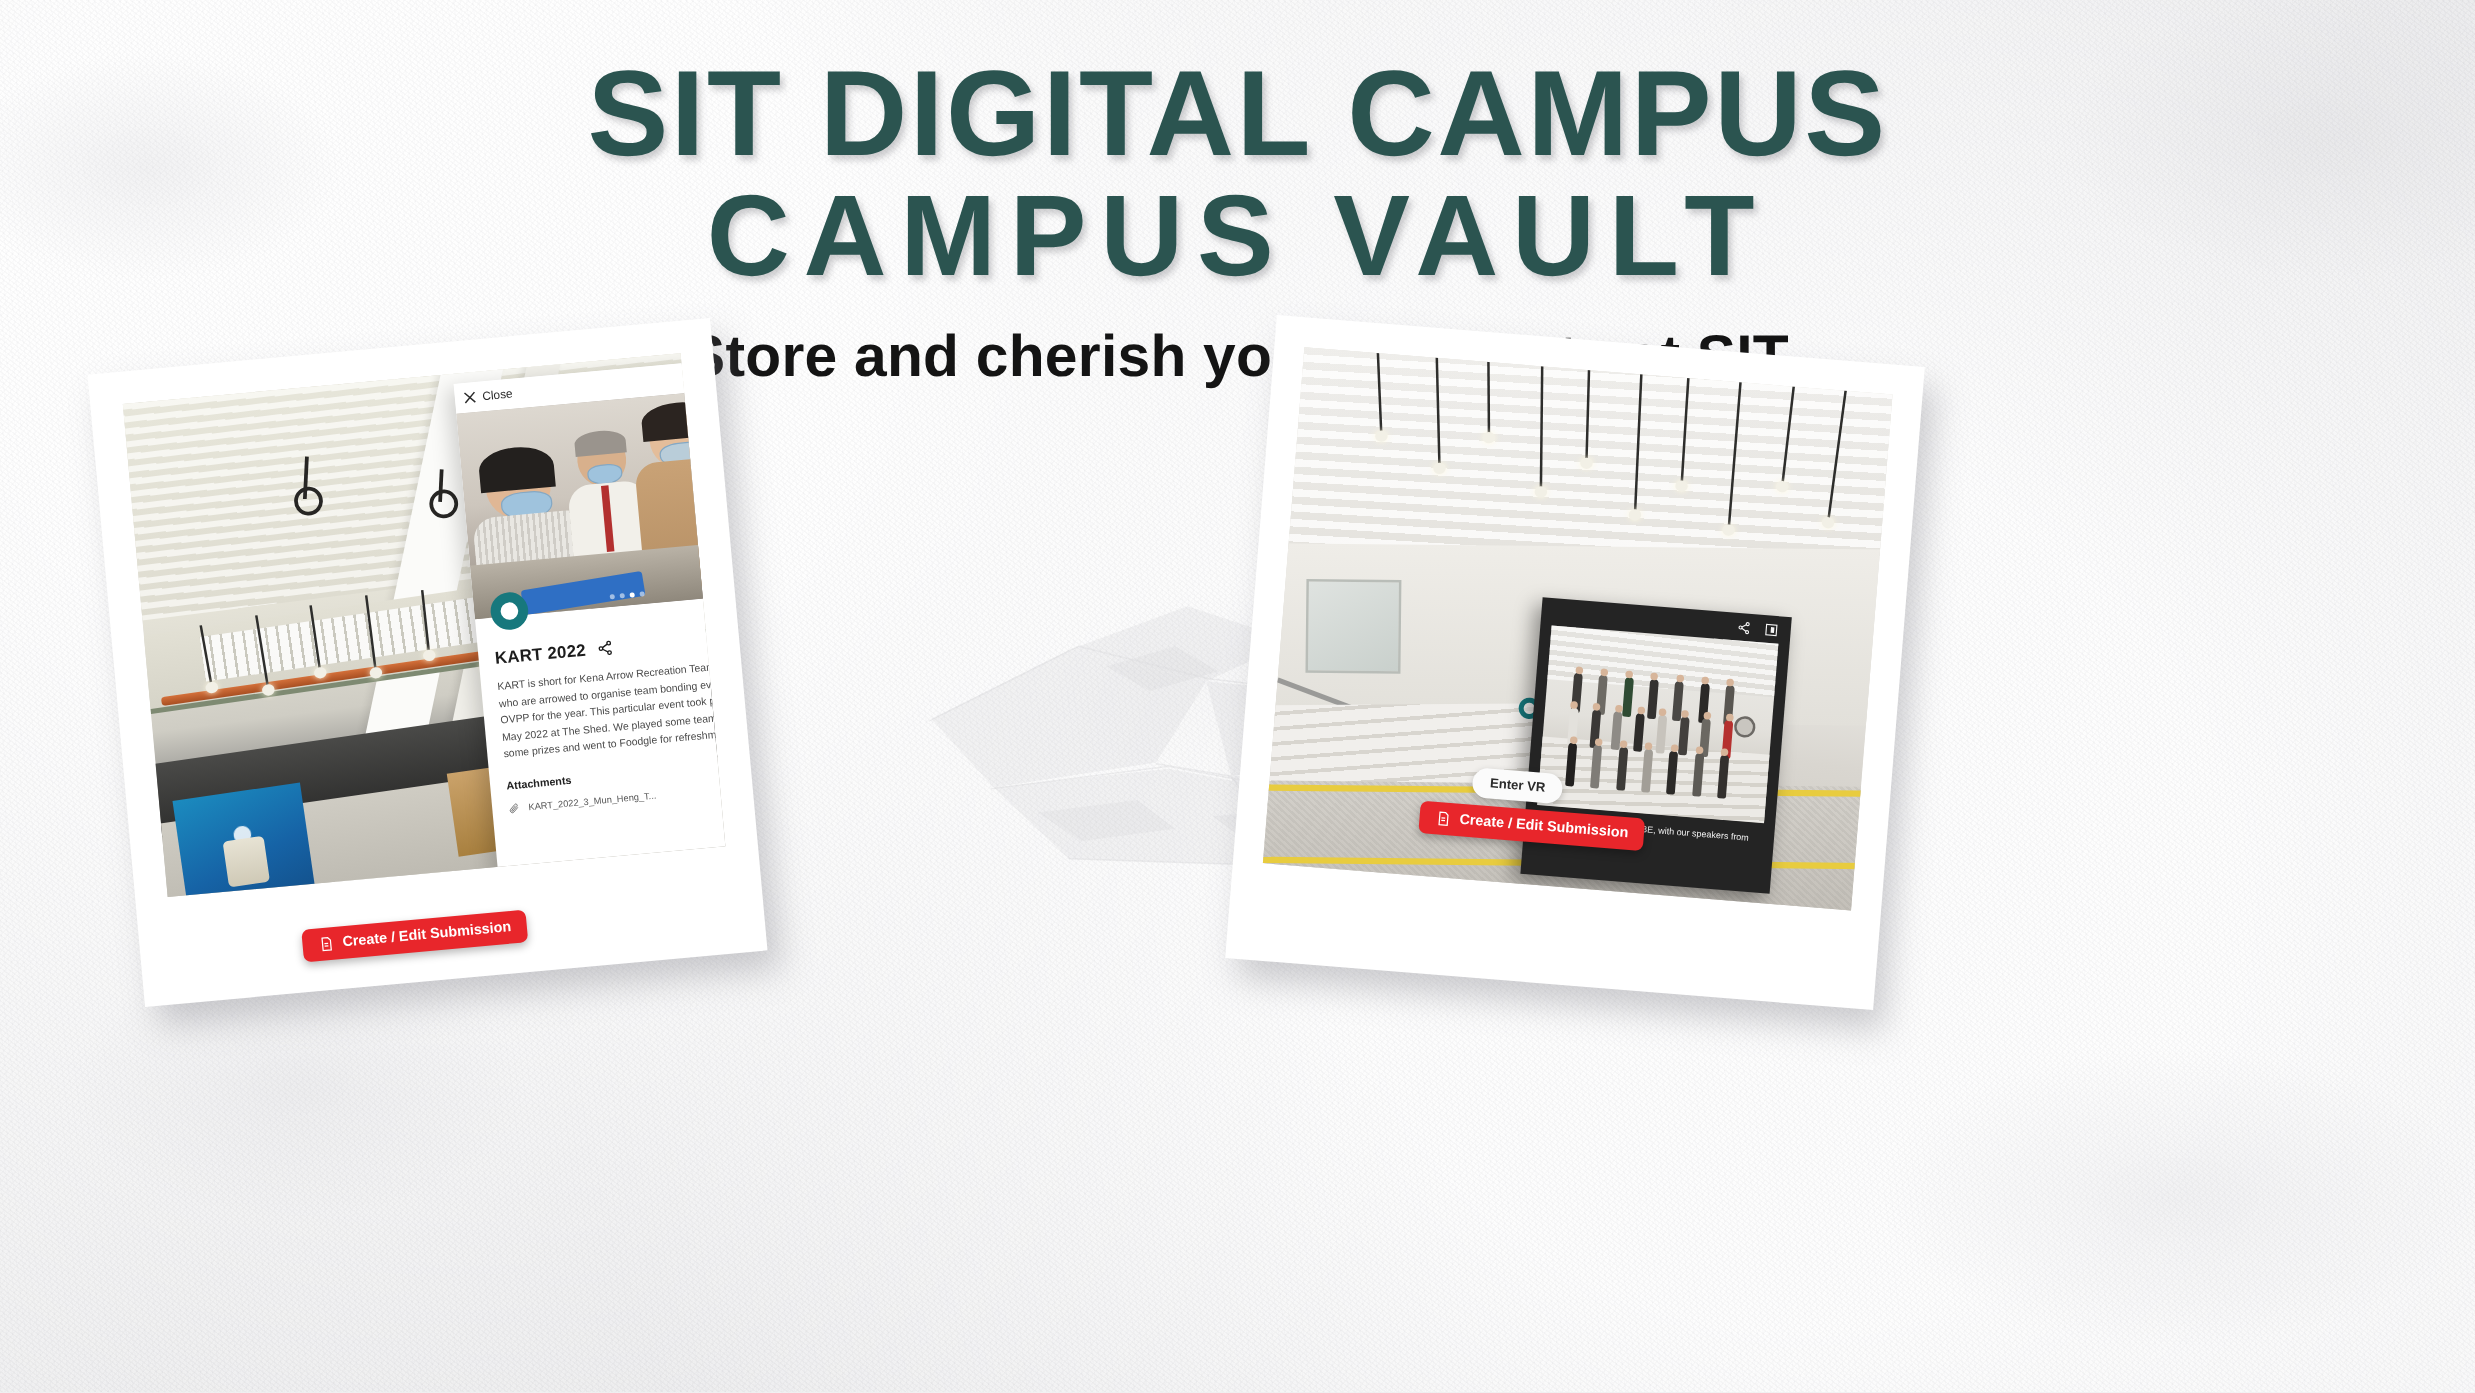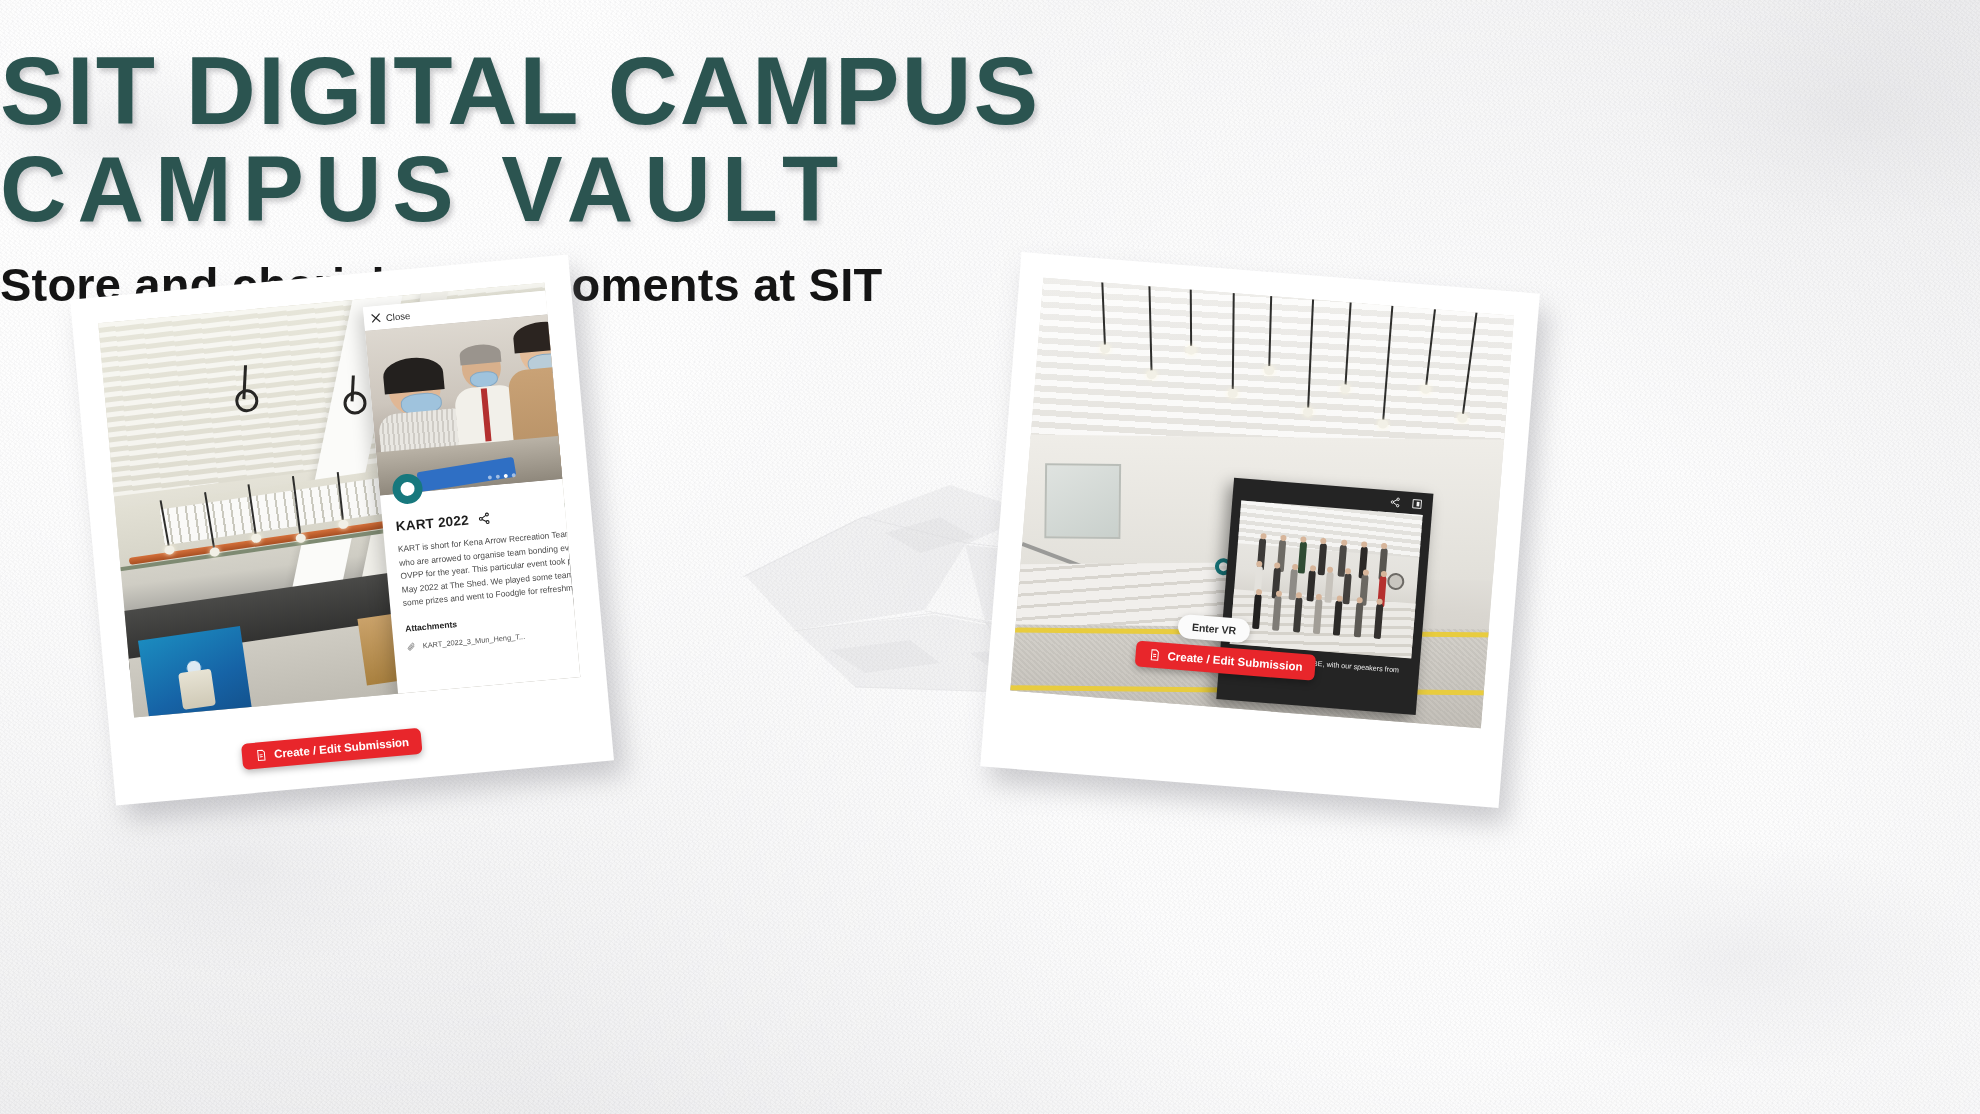--- a/index.html
+++ b/index.html
@@ -47,21 +47,21 @@
   
   #scan-watermark {
     position: absolute;
     left: 735px; top: 425px;
     width: 580px; height: 290px;
     opacity: .28;
     pointer-events: none;
   }
 
   
-  .titles { position: absolute; left: 0; right: 0; top: 44px; text-align: left; }
+  .titles { position: absolute; left: 0; right: 0; top: 44px; text-align: center; }
   .title-line1 {
     font-size: 97px; font-weight: 700; letter-spacing: 2px;
     line-height: .96; color: #2b5450;
     text-shadow: 3px 4px 5px rgba(120,120,125,.35);
     white-space: nowrap;
   }
   .title-line2 {
     font-size: 92px; font-weight: 700; letter-spacing: 11px;
     line-height: 1.02; color: #2b5450; margin-top: 6px;
     text-shadow: 3px 4px 5px rgba(120,120,125,.35);

